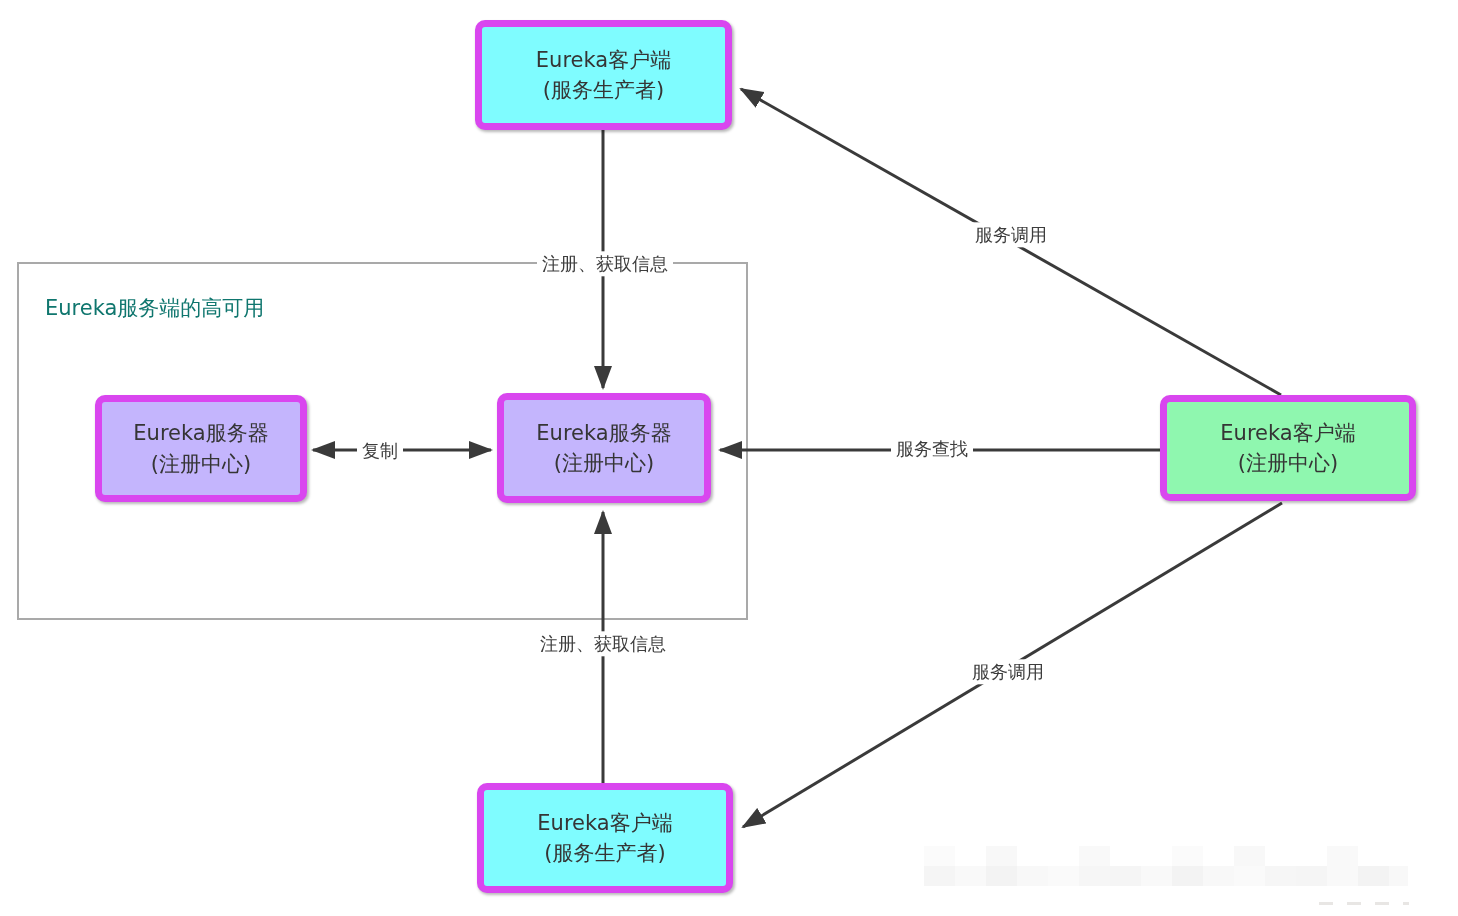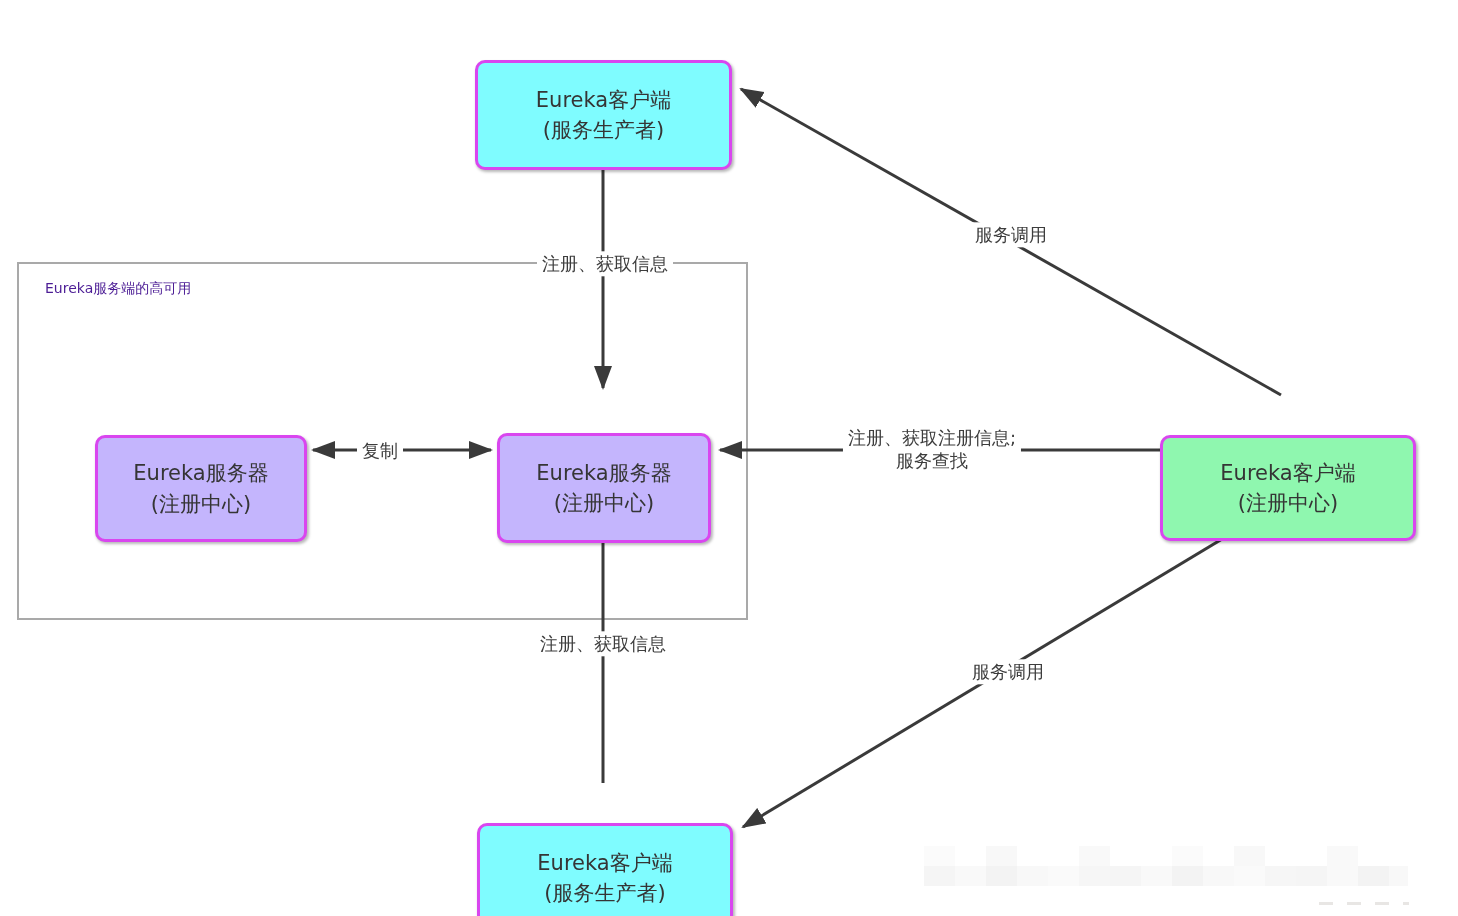--- a/index.html
+++ b/index.html
@@ -19,54 +19,53 @@
   .group-box {
     position: absolute;
     left: 17px; top: 262px;
     width: 731px; height: 358px;
     border: 2px solid #a9a9a9;
     background: transparent;
     box-sizing: border-box;
   }
   .group-label {
     position: absolute;
-    left: 42px; top: 280px;
-    font-size: 14px;
-    color: #4c1d95;
+    left: 42px; top: 294px;
+    font-size: 21px;
+    color: #0f766e;
     background: #ffffff;
     padding: 0 3px;
     white-space: nowrap;
   }
   
   svg.arrows {
     position: absolute;
     left: 0; top: 0;
     width: 1458px; height: 916px;
   }
   svg.arrows line, svg.arrows path.edge {
     stroke: #3a3a3a;
     stroke-width: 3;
     fill: none;
   }
   
   .node {
     position: absolute;
-    border: 3px solid #d946ef;
+    border: 7px solid #d946ef;
     border-radius: 10px;
     box-sizing: border-box;
     display: flex;
     flex-direction: column;
     align-items: center;
     justify-content: center;
     text-align: center;
     font-size: 21px;
     color: #353535;
     line-height: 1.45;
     box-shadow: 1.5px 2px 3px rgba(0,0,0,0.28);
-    margin-top: 40px;
   }
   .node.cyan   { background: #7ffcff; }
   .node.yellow { background: #c4b5fd; }
   .node.green  { background: #8ff7af; }
   .n-producer-top    { left: 475px; top: 20px;  width: 257px; height: 110px; }
   .n-server-left     { left: 95px;  top: 395px; width: 212px; height: 107px; }
   .n-server-center   { left: 497px; top: 393px; width: 214px; height: 110px; }
   .n-consumer        { left: 1160px;top: 395px; width: 256px; height: 106px; }
   .n-producer-bottom { left: 477px; top: 783px; width: 256px; height: 110px; }
   
@@ -137,21 +136,20 @@
 
   <div class="group-label">Eureka服务端的高可用</div>
 
   <div class="elabel" style="left:605px; top:264px;">注册、获取信息</div>
 
   <div class="elabel" style="left:603px; top:644px;">注册、获取信息</div>
 
   <div class="elabel" style="left:380px; top:451px;">复制</div>
 
   <div class="elabel" style="left:932px; top:449px;">
-    <div>注册、获取注册信息;</div>
     <div>服务查找</div>
   </div>
 
   <div class="elabel" style="left:1011px; top:235px;">服务调用</div>
 
   <div class="elabel" style="left:1008px; top:672px;">服务调用</div>
 
   <div class="node cyan n-producer-top">
     <div>Eureka客户端</div>
     <div>(服务生产者)</div>

